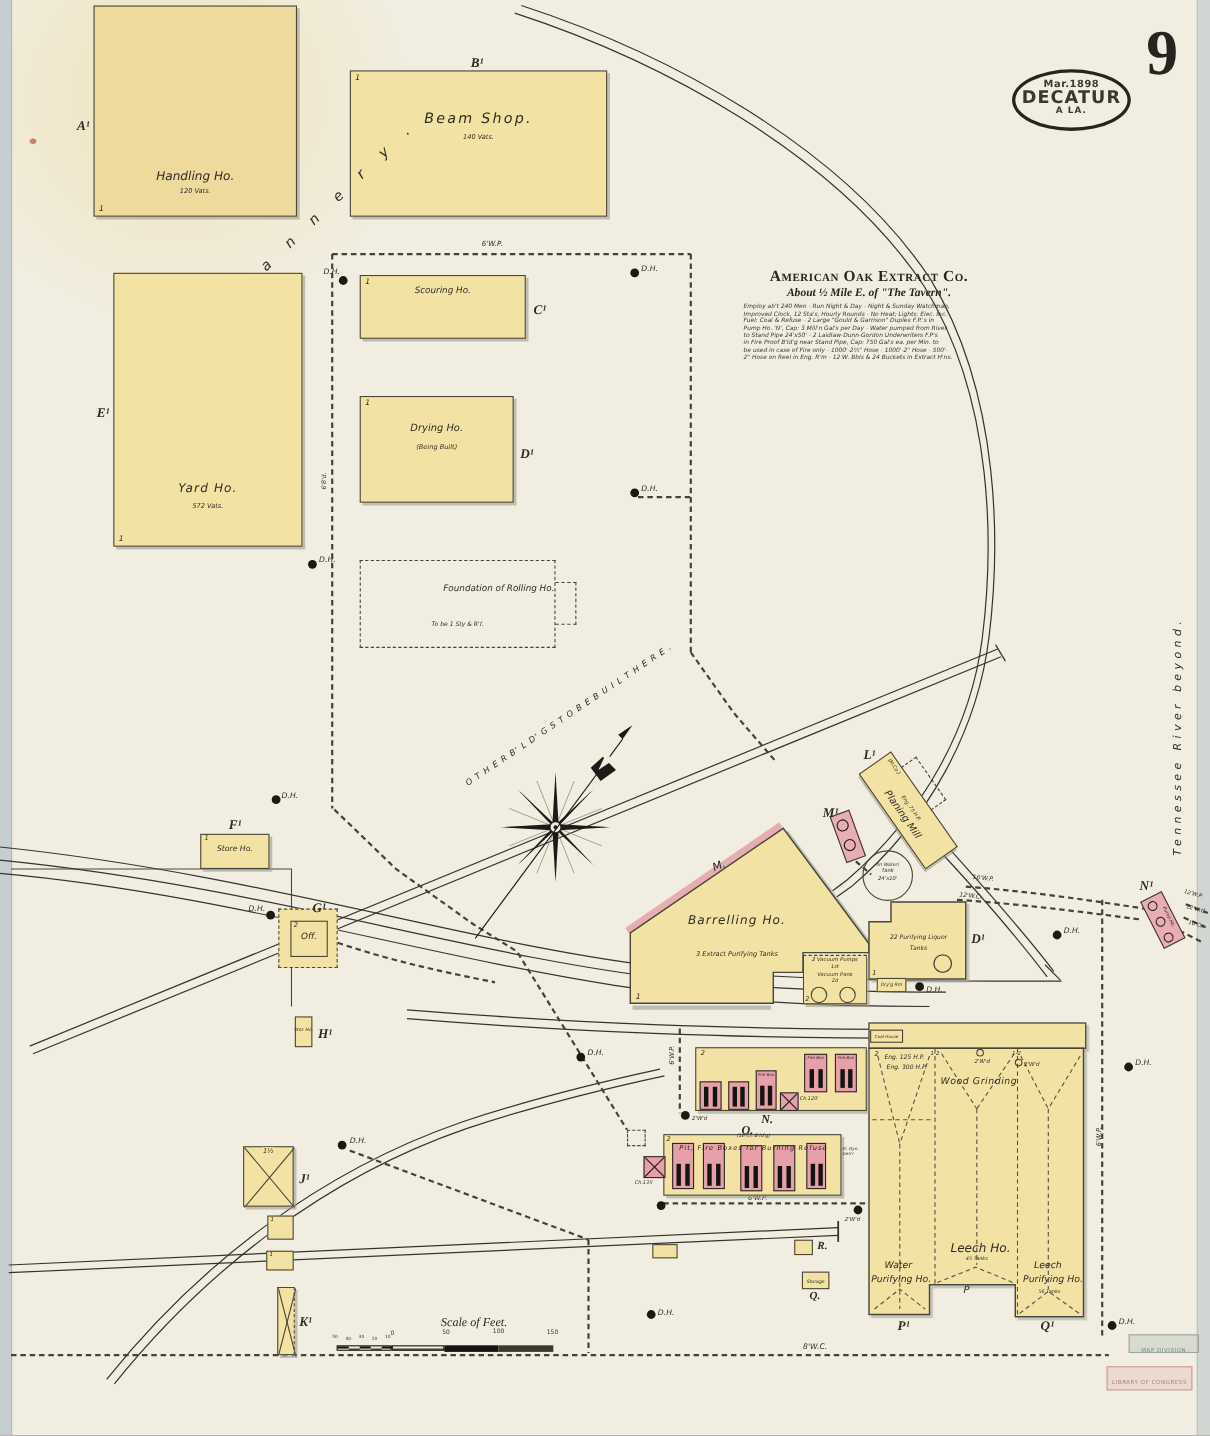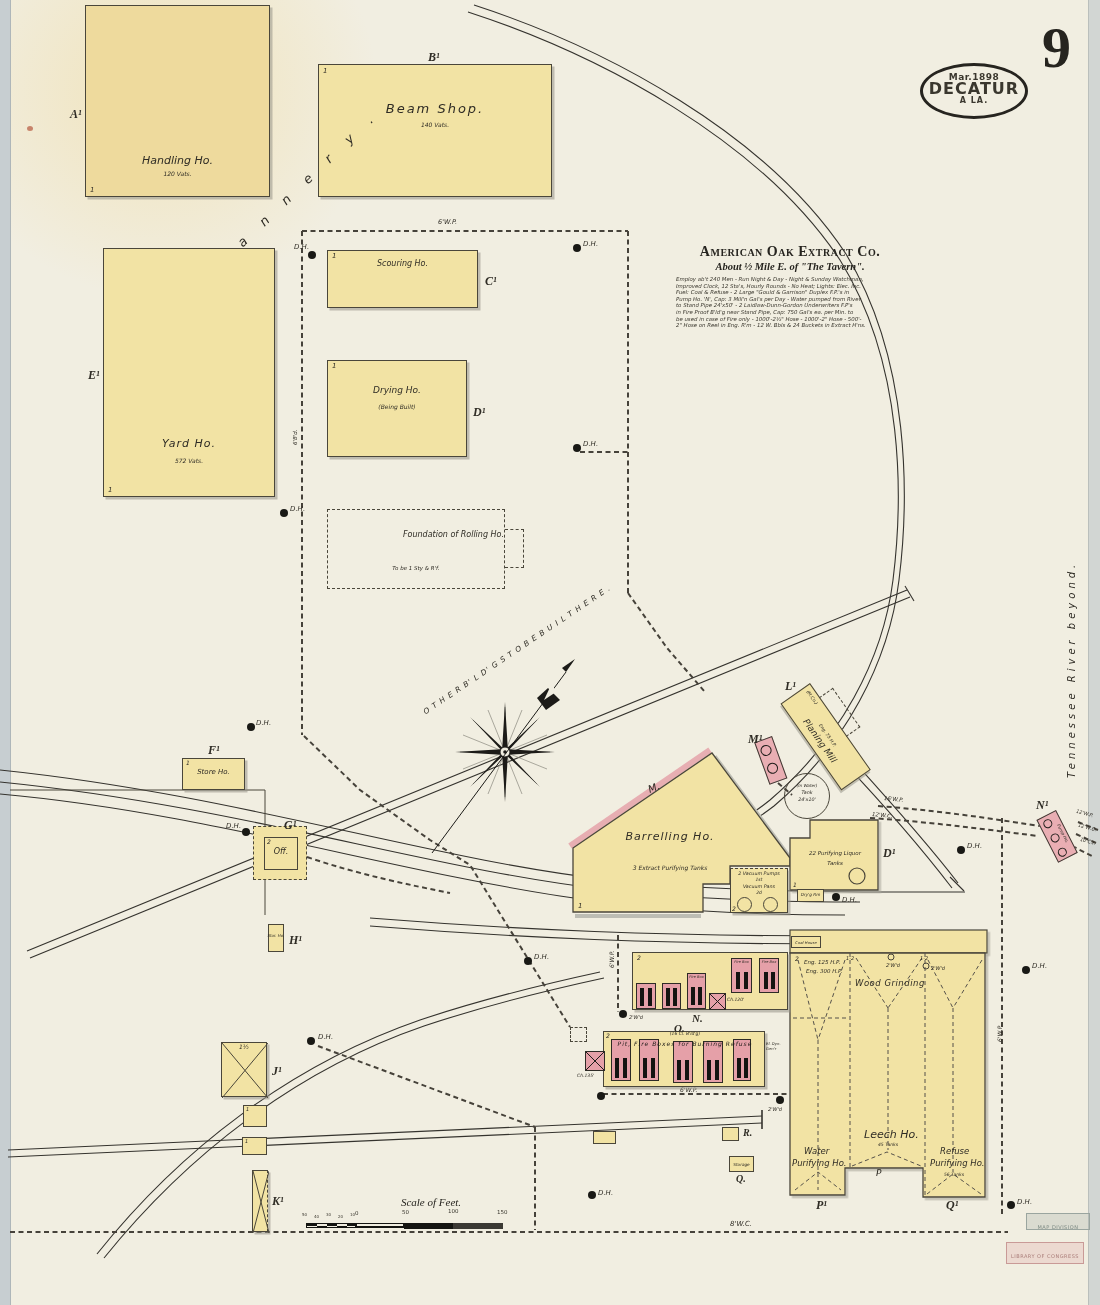--- a/index.html
+++ b/index.html
@@ -402,21 +402,21 @@
   <div class="lbl" style="left:920px;top:955px;font-size:5px;">1-2</div>
   <div class="wdl" style="left:886px;top:962px;">2'W'd</div>
   <div class="wdl" style="left:931px;top:965px;">2'W'd</div>
   <div class="lbl" style="left:804px;top:959px;font-size:5.5px;">Eng. 125 H.P.</div>
   <div class="lbl" style="left:806px;top:968px;font-size:5.5px;">Eng. 300 H.P.</div>
   <div class="lbl" style="left:855px;top:978px;font-size:8.5px;letter-spacing:.5px;">Wood Grinding</div>
   <div class="lbl" style="left:864px;top:1128px;font-size:11px;">Leech Ho.</div>
   <div class="lbl" style="left:878px;top:1142px;font-size:4.5px;">45 Tanks</div>
   <div class="lbl" style="left:804px;top:1146px;font-size:8.5px;">Water</div>
   <div class="lbl" style="left:792px;top:1158px;font-size:8.5px;">Purifying Ho.</div>
-  <div class="lbl" style="left:940px;top:1146px;font-size:8.5px;">Refuse</div>
+  <div class="lbl" style="left:940px;top:1146px;font-size:8.5px;">Leech</div>
   <div class="lbl" style="left:930px;top:1158px;font-size:8.5px;">Purifying Ho.</div>
   <div class="lbl" style="left:944px;top:1172px;font-size:4.5px;">56 Tanks</div>
   <div class="lbl" style="left:876px;top:1168px;font-size:9px;">P</div>
   <div class="letter" style="left:816px;top:1198px;font-style:italic;">P¹</div>
   <div class="letter" style="left:946px;top:1198px;">Q¹</div>
 
   <div class="bldg" style="left:593px;top:1131px;width:23px;height:13px;box-shadow:none;"></div>
   <div class="bldg" style="left:722px;top:1127px;width:17px;height:14px;box-shadow:none;"></div>
   <div class="letter" style="left:743px;top:1127px;font-size:10px;">R.</div>
   <div class="bldg" style="left:729px;top:1156px;width:25px;height:16px;box-shadow:none;">

